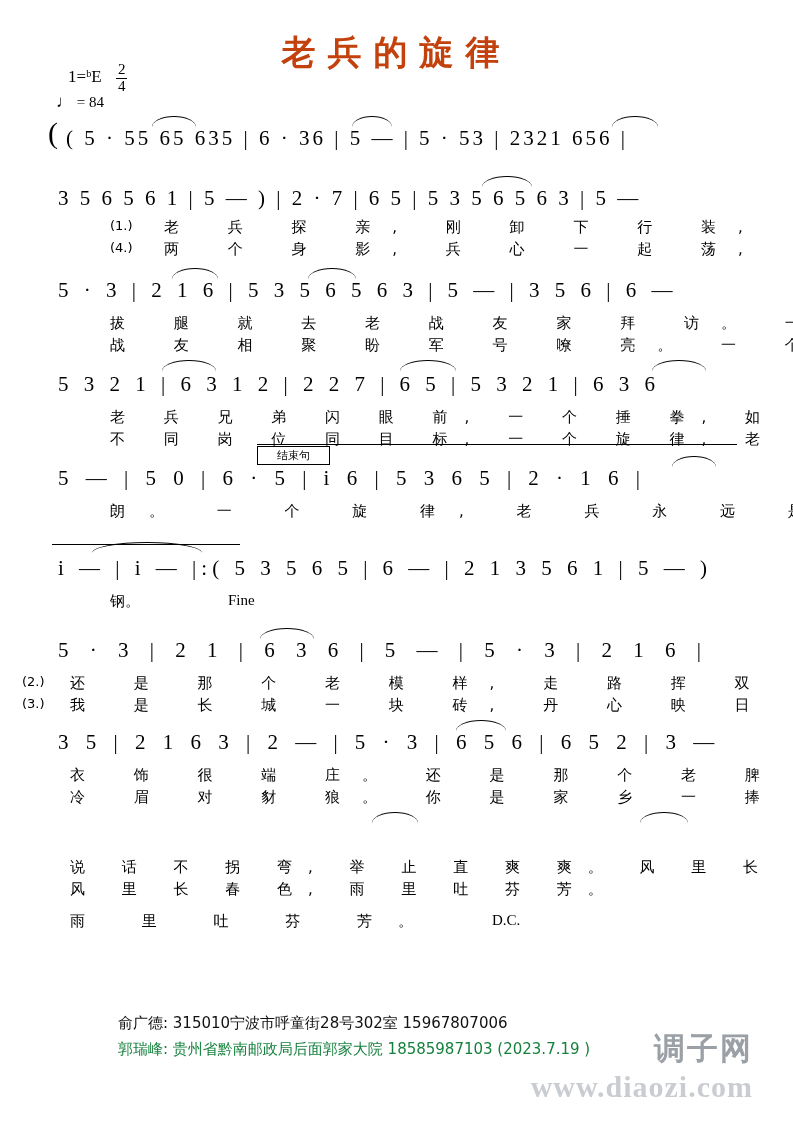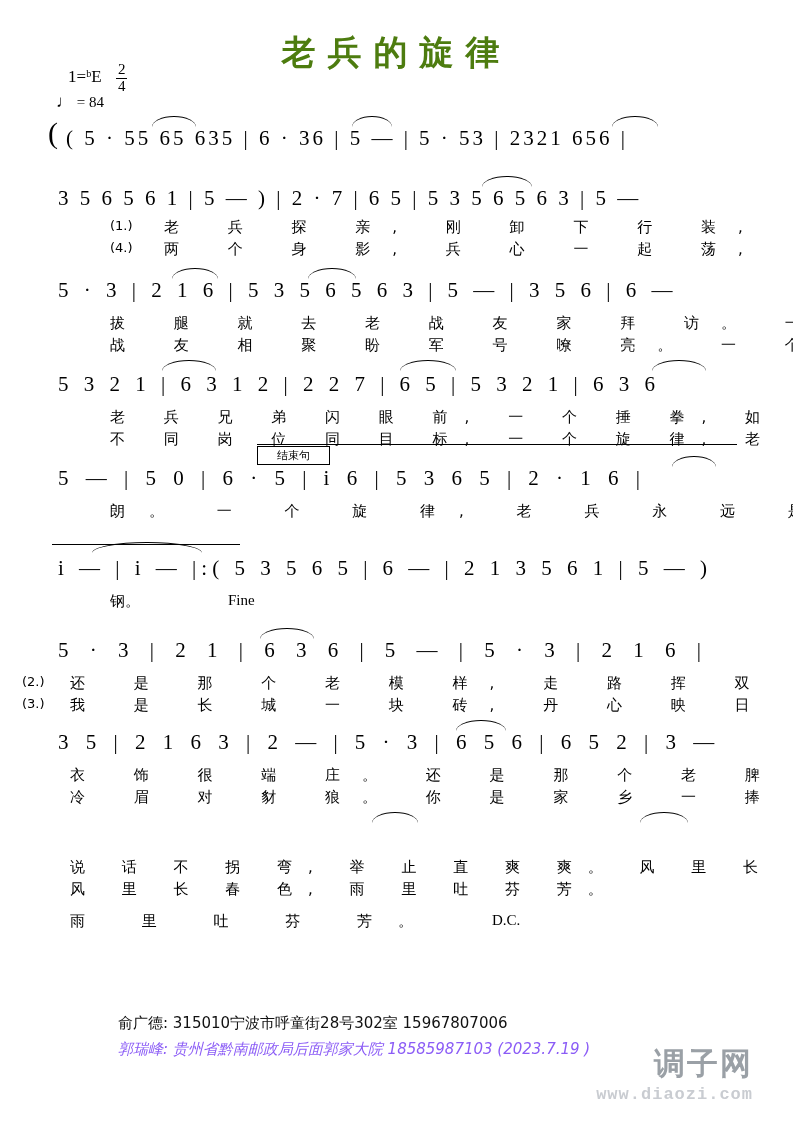--- a/index.html
+++ b/index.html
@@ -15,21 +15,21 @@
 
   
   .title{
     position:absolute;
     left:0;right:0;top:30px;
     text-align:center;
     font-size:34px;
     letter-spacing:12px;
     font-family:"DejaVu Sans", sans-serif;
     font-weight:bold;
-    color:#4d7c0f;
+    color:#c2410c;
   }
   .key-sig{
     position:absolute;left:68px;top:62px;
     font-size:17px;
     font-family:Liberation Serif, serif;
   }
   .key-sig .frac{
     display:inline-block;
     vertical-align:middle;
     text-align:center;
@@ -93,32 +93,32 @@
 
   
   .footer{
     position:absolute;
     left:118px;top:1010px;
     font-size:15px;
     line-height:26px;
     font-family:"DejaVu Sans", sans-serif;
     color:#111;
   }
-  .footer .dim{color:#8b5cf6;font-style:italic;}
+  .footer .dim{color:#15803d;}
   .wm{
     position:absolute;
     right:40px;bottom:18px;
     text-align:right;
-    font-family:Liberation Mono, monospace;
+    font-family:Liberation Serif, serif;
   }
   .wm .cn{
     font-size:31px;color:#9aa0a6;letter-spacing:2px;font-weight:bold;
   }
   .wm .url{
-    font-size:17px;color:#c9ccd1;font-weight:bold;letter-spacing:1px;
+    font-size:30px;color:#c9ccd1;font-weight:bold;letter-spacing:1px;
   }
   .paren{position:absolute;font-size:30px;top:-2px;}
 </style>
 </head>
 <body>
 
 <div class="sheet">
 
   <div class="title">老兵的旋律</div>
 

